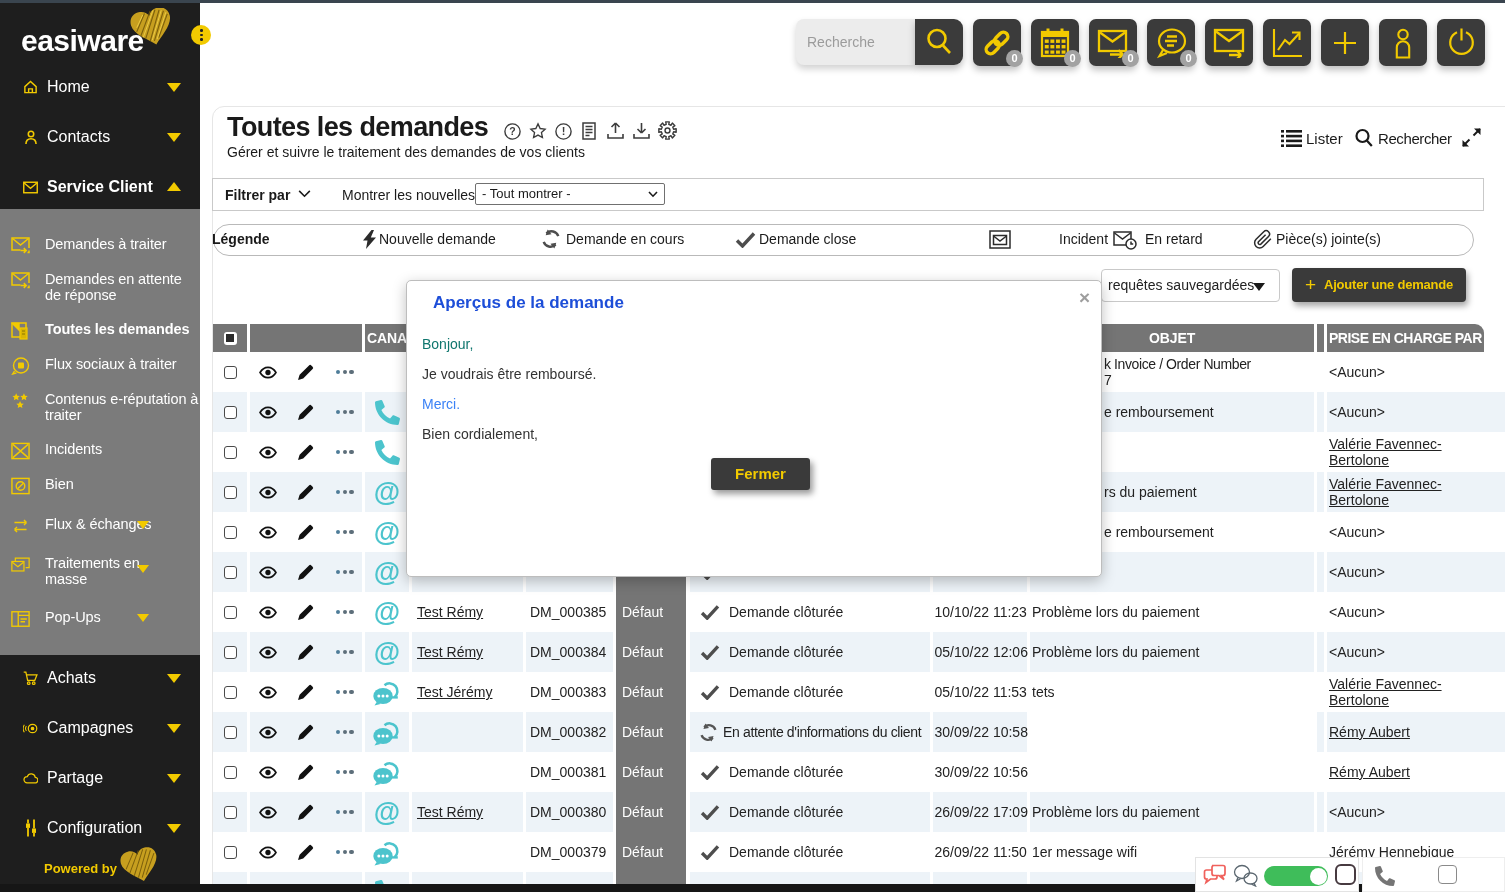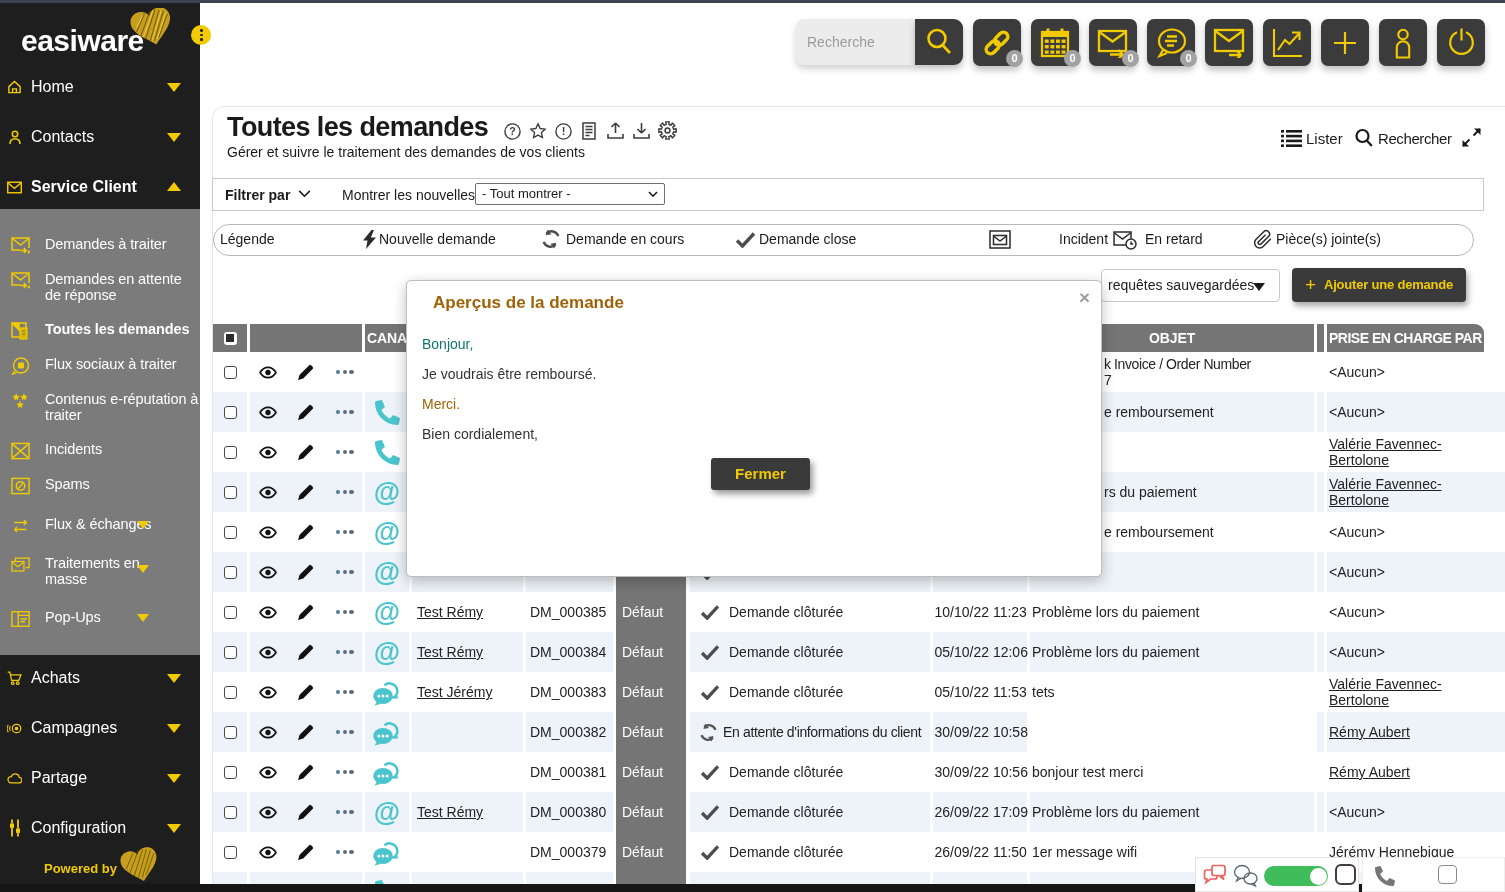--- a/index.html
+++ b/index.html
@@ -4,21 +4,21 @@
 <style>
 *{margin:0;padding:0;box-sizing:border-box}
 html,body{width:1505px;height:892px;overflow:hidden;position:relative;background:#fff;
  font-family:"Liberation Sans",sans-serif;color:#222}
 .abs{position:absolute}
 
 #topline{position:absolute;left:0;top:0;width:1505px;height:3px;background:#3a454f;z-index:40}
 
 #sidebar{position:absolute;left:0;top:3px;width:200px;height:889px;background:#1e1e1e;z-index:30}
 #submenu{position:absolute;left:0;top:206px;width:200px;height:446px;background:#7b7b7b}
-.mi{position:absolute;left:0;width:200px;display:flex;align-items:center;color:#fff;font-size:16px}
+.mi{position:absolute;left:16px;width:200px;display:flex;align-items:center;color:#fff;font-size:16px}
 .mi .ic{position:absolute;left:7px;width:15px;height:20px;display:flex;align-items:center;justify-content:center}
 .mi .lb{position:absolute;left:31px;white-space:nowrap}
 .tri{position:absolute;width:0;height:0;border-left:7px solid transparent;border-right:7px solid transparent;border-top:9px solid #f2ca00}
 .triu{position:absolute;width:0;height:0;border-left:7px solid transparent;border-right:7px solid transparent;border-bottom:9px solid #f2ca00}
 .smi{position:absolute;left:0;width:200px;color:#fff;font-size:14.5px;letter-spacing:-0.1px}
 .smi .ic{position:absolute;left:11px;width:19px;height:19px;display:flex;align-items:center;justify-content:center}
 .smi .lb{position:absolute;left:45px;white-space:nowrap}
 
 .tile{position:absolute;width:48px;height:47px;background:#3b3b3b;border-radius:7px;z-index:10;
  display:flex;align-items:center;justify-content:center;box-shadow:0 4px 7px rgba(0,0,0,0.25)}
@@ -198,21 +198,21 @@
   <span class="lb">Incidents</span>
  </div>
  <div class="smi" style="top:473px">
   <span class="ic">
         <svg width="20" height="18" viewBox="0 0 20 18" fill="none" stroke="#f2ca00" stroke-width="1.5">
           <rect x="1" y="1" width="18" height="16"></rect>
           <circle cx="10" cy="9" r="4.5"></circle>
           <path d="M7 12l6-6"></path>
         </svg>
       </span>
-  <span class="lb">Spams</span>
+  <span class="lb">Bien</span>
  </div>
  <div class="smi" style="top:513px">
   <span class="ic">
         <svg width="22" height="16" viewBox="0 0 22 16" fill="none" stroke="#f2ca00" stroke-width="1.6">
           <path d="M4 4h14m0 0L15 1m3 3l-3 3"></path>
           <path d="M18 12H4m0 0l3-3m-3 3l3 3"></path>
         </svg>
       </span>
   <span class="lb">Flux &amp; échanges</span>
  </div>
@@ -447,21 +447,21 @@
     <path d="M1 1l6 6 6-6"></path>
   </svg>
 <div class="abs" style="left:342px;top:187px;font-size:14px;color:#1a1a1a">Montrer les nouvelles</div>
 <div class="abs" style="left:475px;top:183px;width:190px;height:22px;border:1px solid #707070;border-radius:2px;background:#fff;font-size:13px;color:#1a1a1a;line-height:20px;padding-left:6px">- Tout montrer -
  <svg class="abs" style="right:6px;top:7px" width="10" height="7" viewBox="0 0 10 7" fill="none" stroke="#1a1a1a" stroke-width="1.6">
       <path d="M1 1l4 4.2L9 1"></path>
     </svg>
 </div>
 
 <div id="legend"></div>
-<div class="lgt" style="left:220px;font-weight:normal">Légende</div>
+<div class="lgt" style="left:212px;font-weight:bold">Légende</div>
 <svg class="abs" style="left:363px;top:230px" width="13" height="19" viewBox="0 0 13 19">
     <path d="M8.5 0L0 10.5h4.5L3 19 13 7.5H7.8L11 0z" fill="#2b2b2b"></path>
   </svg>
 <div class="lgt" style="left:379px">Nouvelle demande</div>
 <svg class="abs" style="left:541px;top:229px" width="20" height="20" viewBox="0 0 20 20">
     <g fill="none" stroke="#4d4d4d" stroke-width="2.4">
       <path d="M17.3 7.2A7.3 7.3 0 0 0 5.4 4.3"></path>
       <path d="M2.7 12.8A7.3 7.3 0 0 0 14.6 15.7"></path>
     </g>
     <polygon points="6.6,0.4 4.7,6.2 10.5,5.3" fill="#4d4d4d"></polygon>
@@ -939,21 +939,20 @@
     <div class="c c4"></div>
     <div class="c c5">DM_000381</div>
     <div class="c c6">Défaut</div>
     <div class="c c7" style="position:absolute">
       <svg style="position:absolute;left:10px;top:13px" width="20" height="15" viewBox="0 0 21 16">
         <path d="M2 8.5l5.5 5.5L19 1.5" fill="none" stroke="#4d4d4d" stroke-width="3.6"></path>
       </svg>
       <span style="position:absolute;left:39px;top:12px">Demande clôturée</span>
     </div>
     <div class="c c8">30/09/22 10:56</div>
-    <div class="c c9">bonjour test merci</div>
     <div class="c c10"></div>
     <div class="c c11">
       <span class="lnk" style="line-height:16px">Rémy Aubert</span>
     </div>
   </div>
 <div class="r alt" style="top:792px">
     <div class="c c1">
       <span class="cbx"></span>
     </div>
     <div class="c c2">
@@ -1067,25 +1066,25 @@
         <path d="M2 8.5l5.5 5.5L19 1.5" fill="none" stroke="#4d4d4d" stroke-width="3.6"></path>
       </svg>
       <span style="position:absolute;left:39px;top:12px">Demande clôturée</span>
     </div>
     <div class="c c8">26/09/22 10:47</div>
     <div class="c c9">1er message wifi</div>
     <div class="c c10"></div>
     <div class="c c11">Jérémy Hennebique</div>
   </div>
 <div id="modal">
- <div style="position:absolute;left:26px;top:12px;font-size:17px;font-weight:bold;color:#a16207">Aperçus de la demande</div>
+ <div style="position:absolute;left:26px;top:12px;font-size:17px;font-weight:bold;color:#1d4ed8">Aperçus de la demande</div>
  <div style="position:absolute;left:672px;top:6px;font-size:19px;font-weight:bold;color:#9e9e9e">×</div>
  <div style="position:absolute;left:15px;top:55px;font-size:14px;color:#0f766e">Bonjour,</div>
  <div style="position:absolute;left:15px;top:85px;font-size:14px;color:#333">Je voudrais être remboursé.</div>
- <div style="position:absolute;left:15px;top:115px;font-size:14px;color:#a16207">Merci.</div>
+ <div style="position:absolute;left:15px;top:115px;font-size:14px;color:#3b82f6">Merci.</div>
  <div style="position:absolute;left:15px;top:145px;font-size:14px;color:#333">Bien cordialement,</div>
  <div id="fermer">Fermer</div>
 </div>
 <div id="bstrip"></div>
 <div id="widg1">
  <svg style="position:absolute;left:7px;top:6px" width="24" height="22" viewBox="0 0 24 22" fill="none" stroke="#f0615c" stroke-width="1.7">
   <path d="M7.5 1.5h11a2 2 0 0 1 2 2v6a2 2 0 0 1-2 2H17l2.5 4-5-4H9.5a2 2 0 0 1-2-2v-6a2 2 0 0 1 2-2z" transform="translate(1.5,0)"></path>
   <path d="M9 6H3.5a2 2 0 0 0-2 2v5a2 2 0 0 0 2 2H4l-1 3.5 4.5-3.5H12a2 2 0 0 0 2-2v-1.5"></path>
  </svg>
  <svg style="position:absolute;left:37px;top:6px" width="25" height="23" viewBox="0 0 25 23" fill="none" stroke="#5b6770" stroke-width="1.3">

